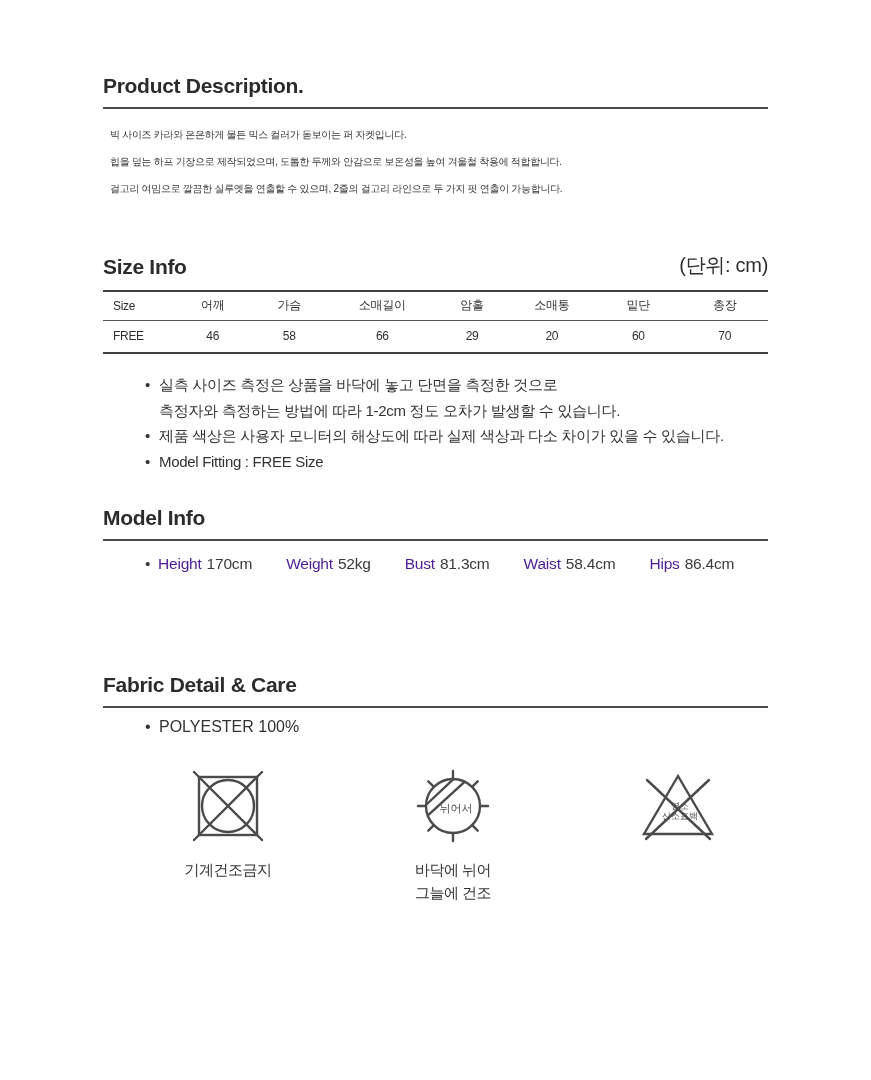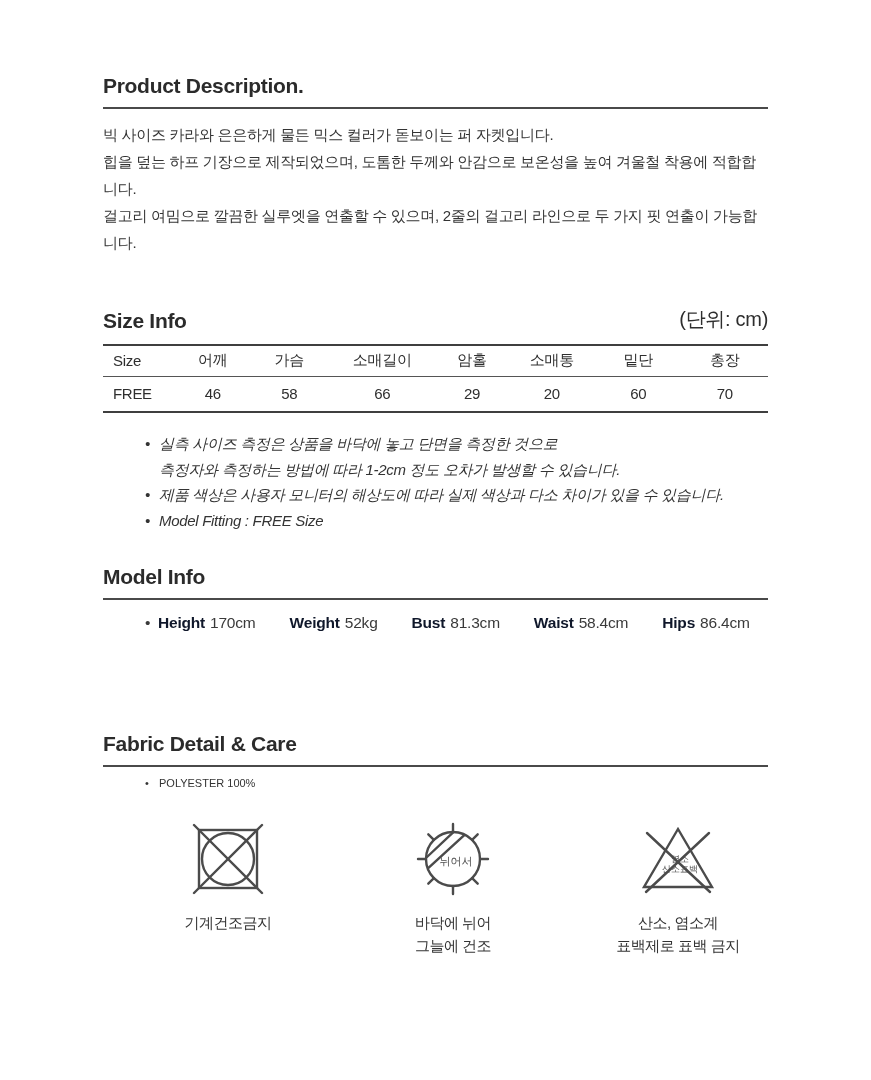--- a/index.html
+++ b/index.html
@@ -17,53 +17,53 @@
   h2.sec-title {
     margin: 0; font-size: 21px; font-weight: 700; color: #2b2b2b;
     letter-spacing: -0.3px; line-height: 24px;
   }
   .rule {
     border: none; border-top: 2px solid #4a4a4a;
     margin: 9px 0 0 0; height: 0;
   }
 
   
-  .desc { margin-top: 12px; font-size: 15px; line-height: 27px; color: #333; letter-spacing: -0.3px; }
+  .desc { margin-top: 12px; font-size: 10px; line-height: 27px; color: #333; letter-spacing: -0.3px; margin-left: 7px; }
   .desc p { margin: 0; }
 
   
   .size-section { margin-top: 50px; }
   .size-head { display: flex; justify-content: space-between; align-items: flex-end; }
   .unit { font-size: 20px; color: #2e2e2e; letter-spacing: -0.3px; }
   table.size-table {
     width: 100%; margin-top: 11px; border-collapse: collapse;
-    font-size: 15px; color: #2e2e2e; letter-spacing: -0.3px;
+    font-size: 12px; color: #2e2e2e; letter-spacing: -0.3px;
   }
   table.size-table thead tr { border-top: 2px solid #3f3f3f; border-bottom: 1.5px solid #555; }
   table.size-table tbody tr { border-bottom: 2px solid #3f3f3f; }
   table.size-table th { font-weight: 400; padding: 5px 2px 6px 2px; text-align: center; }
   table.size-table td { padding: 8px 2px 9px 2px; text-align: center; }
   table.size-table th:first-child, table.size-table td:first-child { text-align: left; padding-left: 10px; }
 
-  .notes { margin: 18px 0 0 42px; font-size: 15px; line-height: 25.5px; color: #333; letter-spacing: -0.3px; font-style: italic; }
+  .notes { margin: 18px 0 0 42px; font-size: 15px; line-height: 25.5px; color: #333; letter-spacing: -0.3px; }
   .note { position: relative; padding-left: 14px; }
   .note::before { content: "\2022"; position: absolute; left: 0; top: 0; }
   .note-cont { padding-left: 14px; }
 
   
   .model-section { margin-top: 32px; }
   .measures { display: flex; gap: 34px; margin: 14px 0 0 42px; font-size: 15.5px; letter-spacing: -0.2px; }
   .measure { white-space: nowrap; color: #3a3a3a; }
   .measure.first { position: relative; padding-left: 13px; }
   .measure.first::before { content: "\2022"; position: absolute; left: 0; }
-  .measure b { font-weight: 700; color: #0f172a; margin-right: 5px; }
+  .measure b { font-weight: 400; color: #4c1d95; margin-right: 5px; }
 
   
   .fabric-section { margin-top: 100px; }
-  .material { position: relative; margin: 10px 0 0 42px; padding-left: 14px; font-size: 11px; color: #333; }
+  .material { position: relative; margin: 10px 0 0 42px; padding-left: 14px; font-size: 16px; color: #333; }
   .material::before { content: "\2022"; position: absolute; left: 0; }
 
   .care-row { display: flex; justify-content: space-between; margin: 28px 20px 0 55px; }
   .care-item { width: 140px; display: flex; flex-direction: column; align-items: center; }
   .care-item .glyph { height: 84px; display: flex; align-items: center; justify-content: center; }
   .caption { margin-top: 10px; font-size: 15px; line-height: 23px; color: #333; text-align: center; letter-spacing: -0.5px; }
   .caption span { display: block; }
   svg .stroke { stroke: #4b4b4b; stroke-width: 2.4; fill: none; stroke-linecap: round; }
   svg text { fill: #4b4b4b; font-family: "Liberation Sans", "DejaVu Sans", sans-serif; }
 </style>
@@ -200,23 +200,19 @@
         <div class="care-item">
           <div class="glyph">
             <svg width="82" height="78" viewBox="0 0 82 78">
               <path class="stroke" d="M41 9 L75 67 L7 67 Z"></path>
               <line class="stroke" x1="10" y1="13" x2="73" y2="72"></line>
               <line class="stroke" x1="72" y1="13" x2="9" y2="72"></line>
               <text x="43" y="42" text-anchor="middle" font-size="9">염소</text>
               <text x="43" y="52" text-anchor="middle" font-size="9">산소표백</text>
             </svg>
           </div>
-          <div class="caption">
-            <span>산소, 염소계</span>
-            <span>표백제로 표백 금지</span>
-          </div>
         </div>
 
       </div>
     </section>
   </div>
 
 </div>
 
 </body></html>

